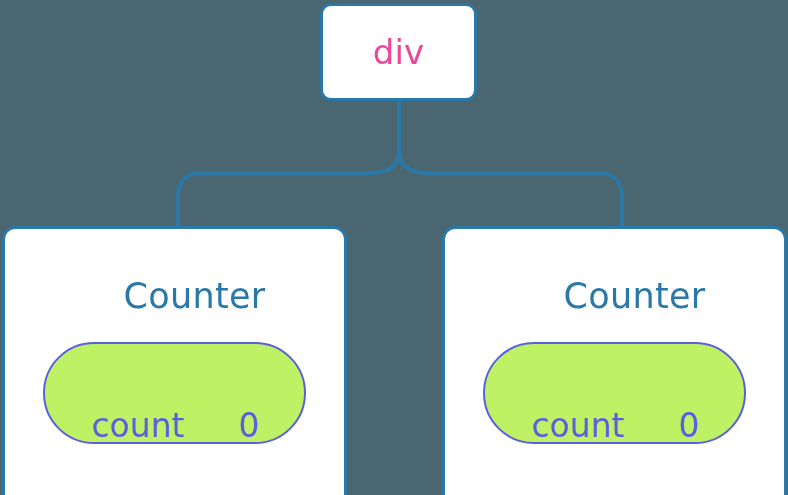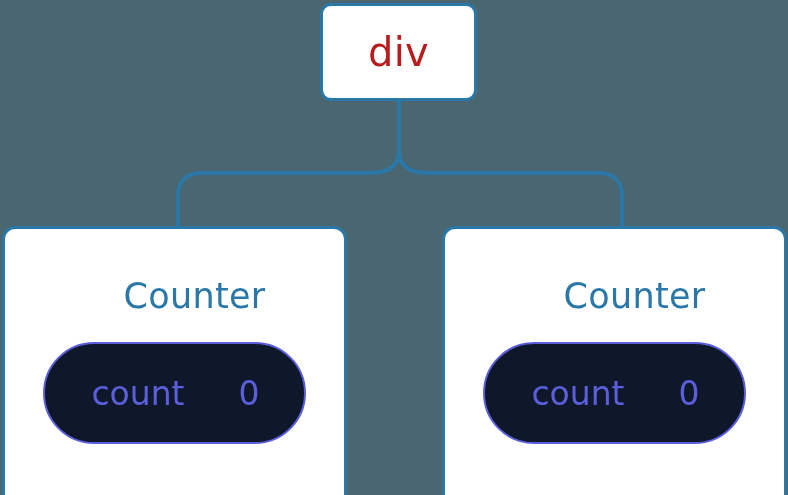--- a/index.html
+++ b/index.html
@@ -41,22 +41,22 @@
     background: #ffffff;
     border: 3px solid #2a78a8;
     border-radius: 11px;
     box-sizing: border-box;
     display: flex;
     align-items: center;
     justify-content: center;
     z-index: 3;
   }
   .node-root-label {
-    font-size: 40px;
-    color: #b91c1c;
+    font-size: 34px;
+    color: #ec4899;
     letter-spacing: 0.2px;
     line-height: 1;
   }
 
   
   .card {
     position: absolute;
     top: 226px;
     height: 290px;
     background: #ffffff;
@@ -77,26 +77,26 @@
     color: #2a78a8;
     line-height: 1;
     letter-spacing: 0.3px;
     margin-left: 40px;
   }
 
   
   .state-pill {
     margin-top: 28px;
     display: flex;
-    align-items: center;
+    align-items: flex-end;
     height: 102px;
     border: 2px solid #5b5fdb;
     border-radius: 51px;
     box-sizing: border-box;
-    background: #0f172a;
+    background: #bef264;
     overflow: hidden;
   }
   .state-key {
     display: flex;
     align-items: center;
     justify-content: center;
     padding: 0 26px 0 46px;
     font-size: 33px;
     color: #5b5fdb;
     line-height: 1;

